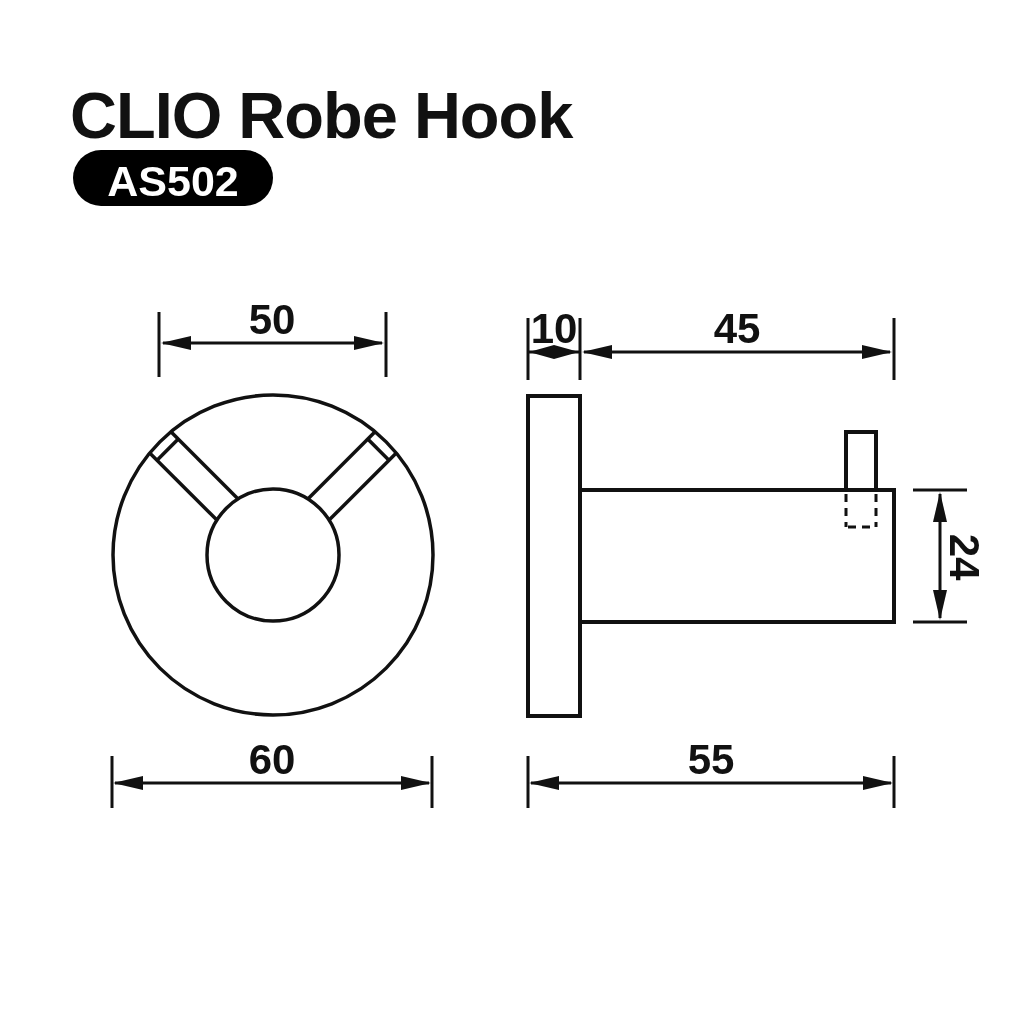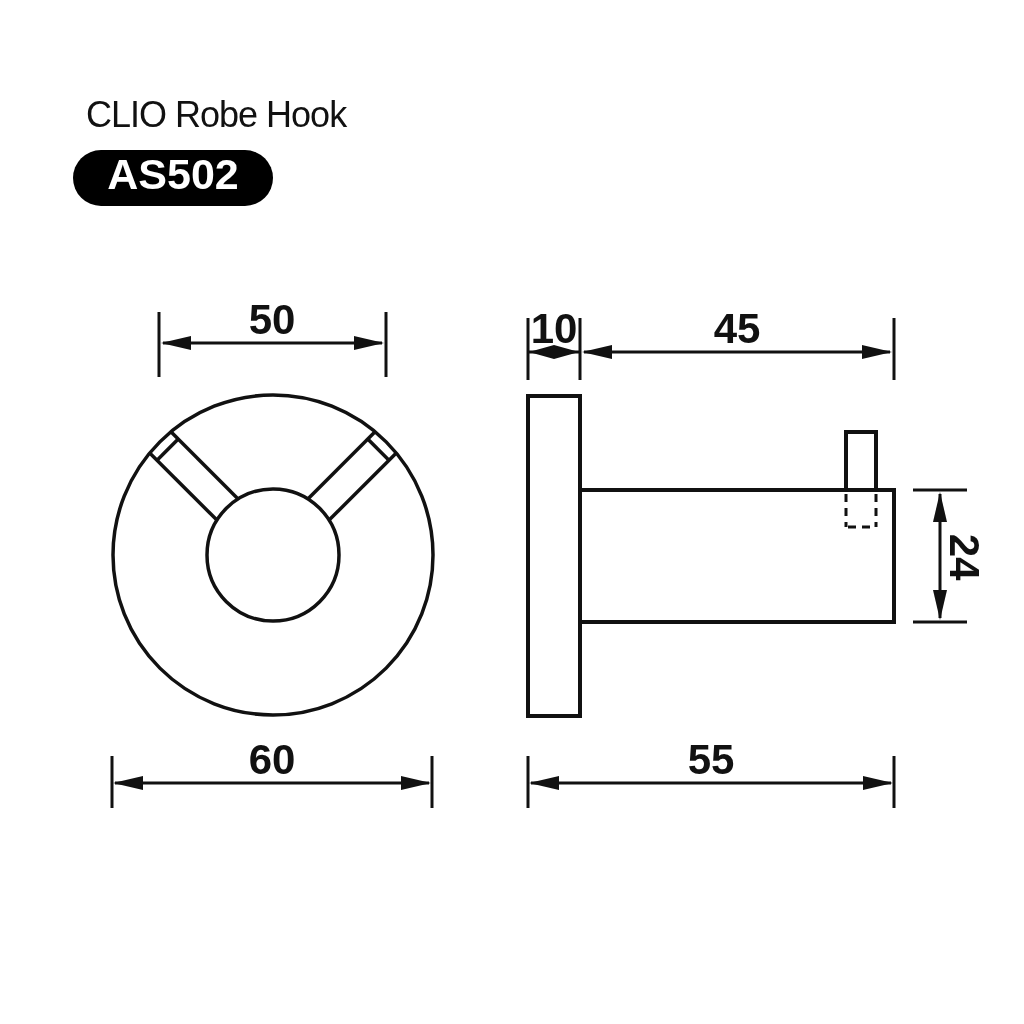--- a/index.html
+++ b/index.html
@@ -12,34 +12,34 @@
   body{
     width:1024px;height:1024px;
     background:var(--background);
     font-family:"Liberation Sans", sans-serif;
     position:relative;
     overflow:hidden;
   }
   .page-title{
     position:absolute;
     left:70px;top:78px;
-    font-size:36px;
-    font-weight:400;
+    font-size:65px;
+    font-weight:700;
     letter-spacing:-1px;
     color:var(--line);
-    margin:16px;
+    margin:0;
   }
   .model-badge{
     position:absolute;
     left:73px;top:150px;
     width:200px;height:56px;
     background:var(--badge-bg);
     color:var(--badge-text);
     border-radius:28px;
-    display:flex;align-items:flex-start;justify-content:center;
+    display:flex;align-items:flex-end;justify-content:center;
     font-size:43px;
     font-weight:600;
   }
   svg.drawing{position:absolute;left:0;top:0;}
   .part{stroke:var(--line);stroke-width:4;fill:none;}
   .part-thin{stroke:var(--line);stroke-width:3.5;fill:none;}
   .hidden-line{stroke:var(--line);stroke-width:3;fill:none;stroke-dasharray:8 6;}
   .dim-line{stroke:var(--line);stroke-width:3;fill:none;}
   .tick{stroke:var(--line);stroke-width:3;fill:none;}
   .arrow{fill:var(--line);stroke:none;}

